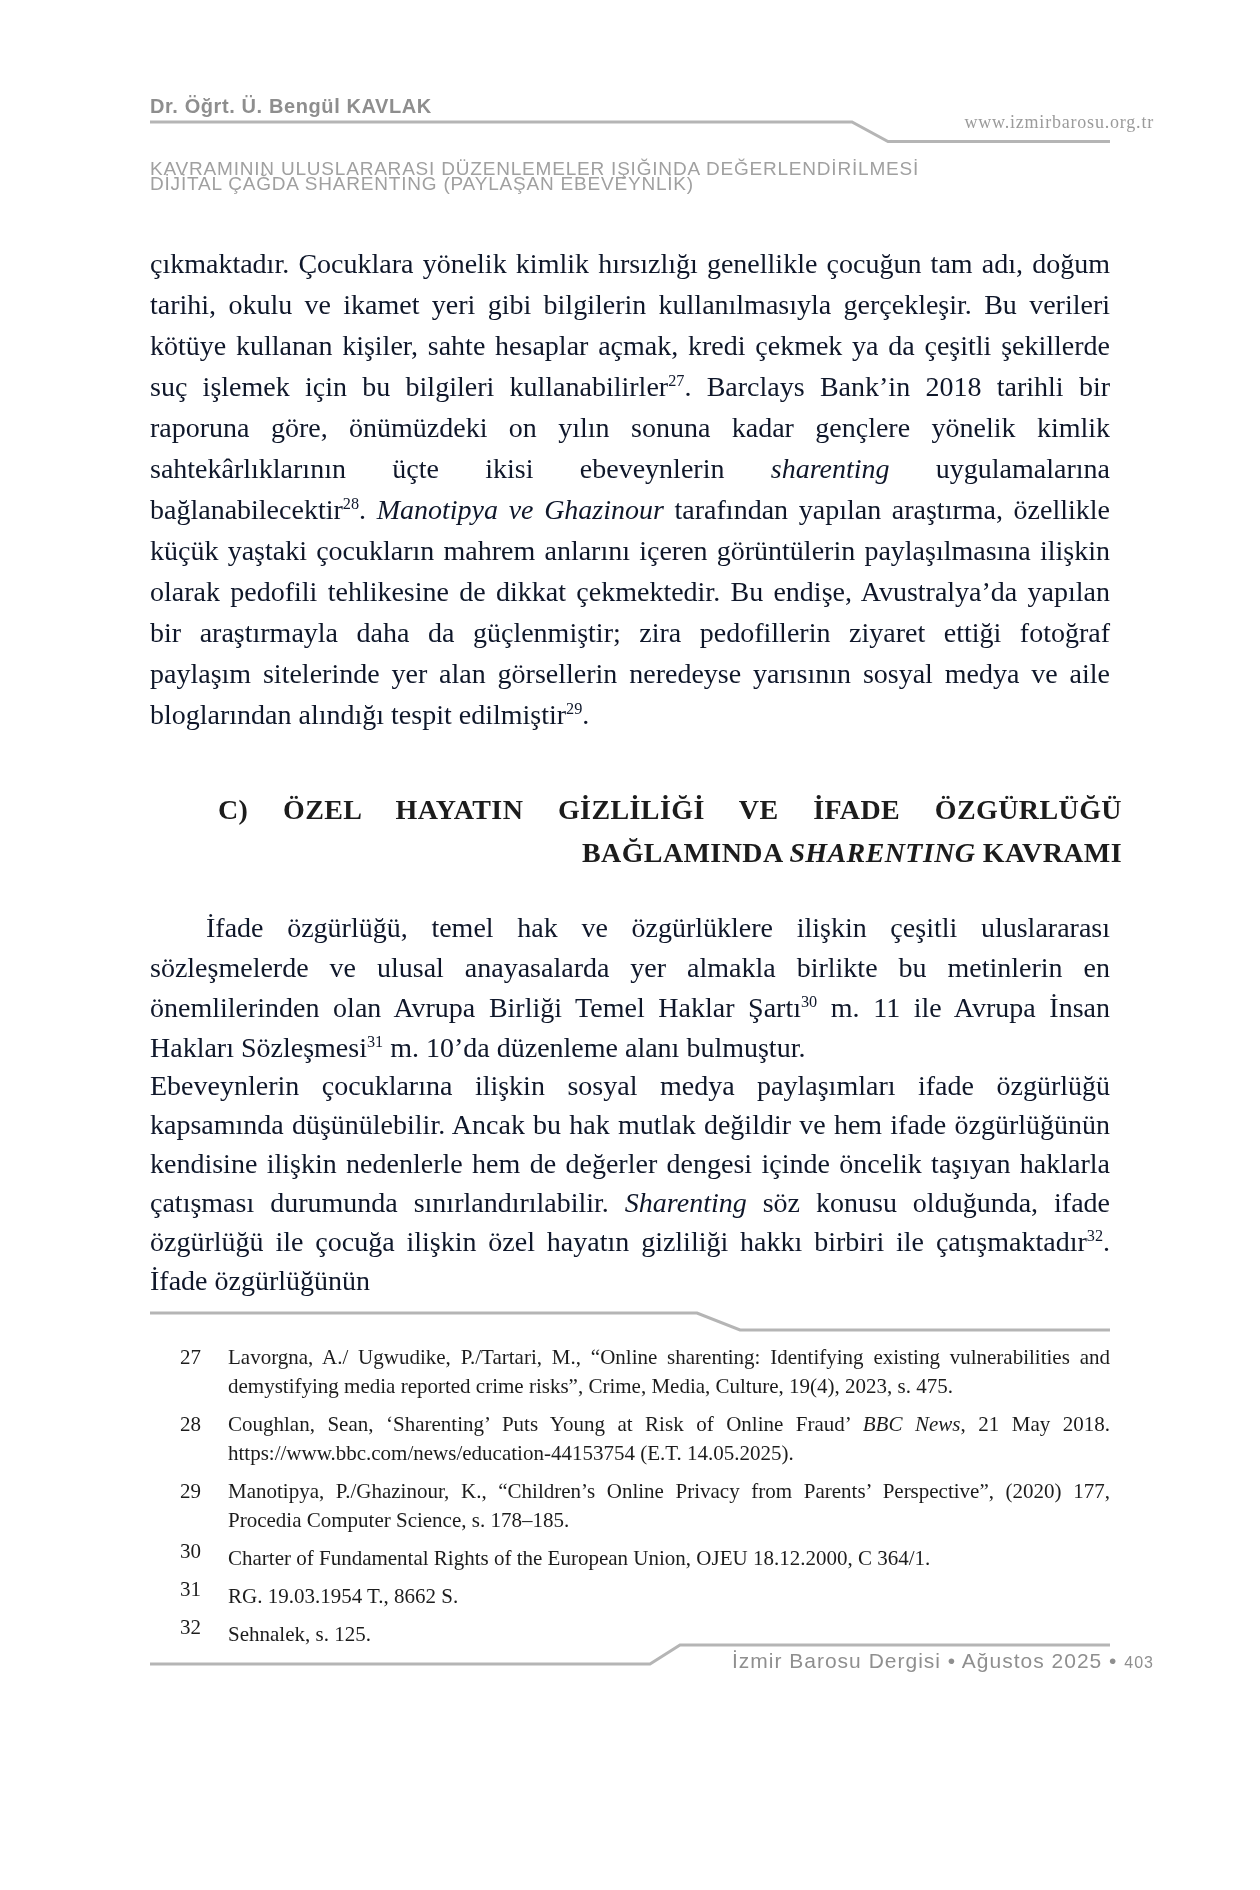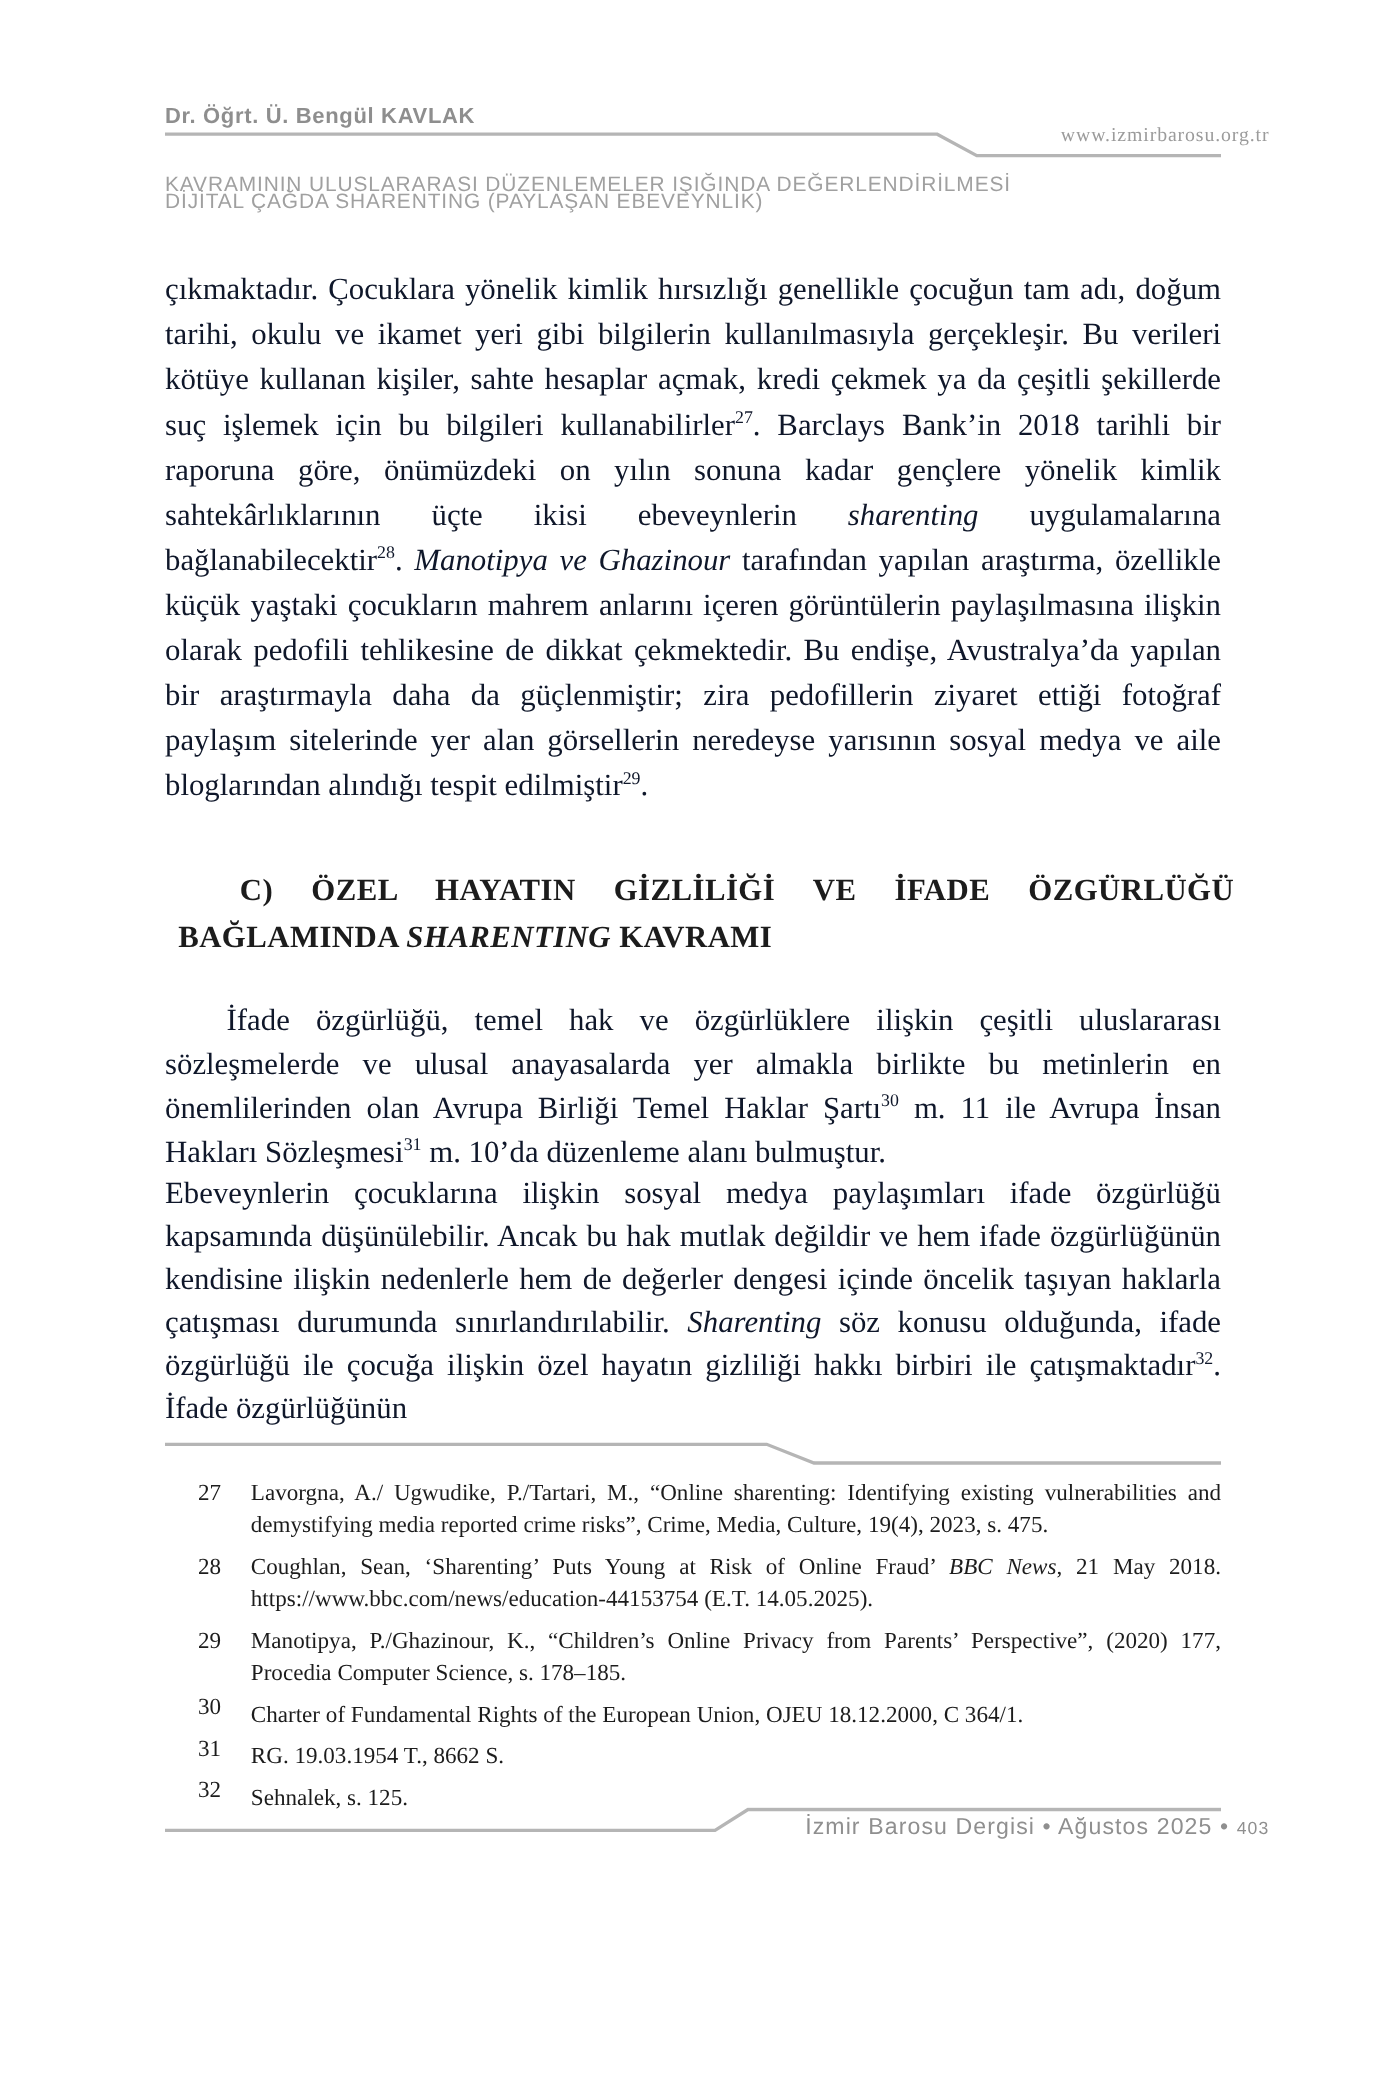--- a/index.html
+++ b/index.html
@@ -32,21 +32,21 @@
   .para{
     left:150px; width:960px; font-size:28px; line-height:41px;
     text-align:justify; hyphens:manual; color:#0f172a;
   }
   .p1{ top:243px; }
   .heading{
     left:150px; top:788px; width:960px;
     font-size:28px; line-height:43px; font-weight:bold; letter-spacing:0.4px;margin-left:12px;
   }
   .heading .h-line1{ display:block; text-indent:56px; text-align:justify; text-align-last:justify; }
-  .heading .h-line2{ display:block; }
+  .heading .h-line2{ display:block;text-align:right; }
   .p2{ top:908px; line-height:40px; text-indent:56px; }
   .p3{ top:1066px; line-height:39px; }
   .it{ font-style:italic; }
   sup{ font-size:0.58em; line-height:0; vertical-align:super; }
   
   .fn-rule{ left:150px; top:1311px; }
   .footnotes{
     left:178px; top:1343px; width:932px;
     font-size:21px; line-height:29px; text-align:justify;
   }

